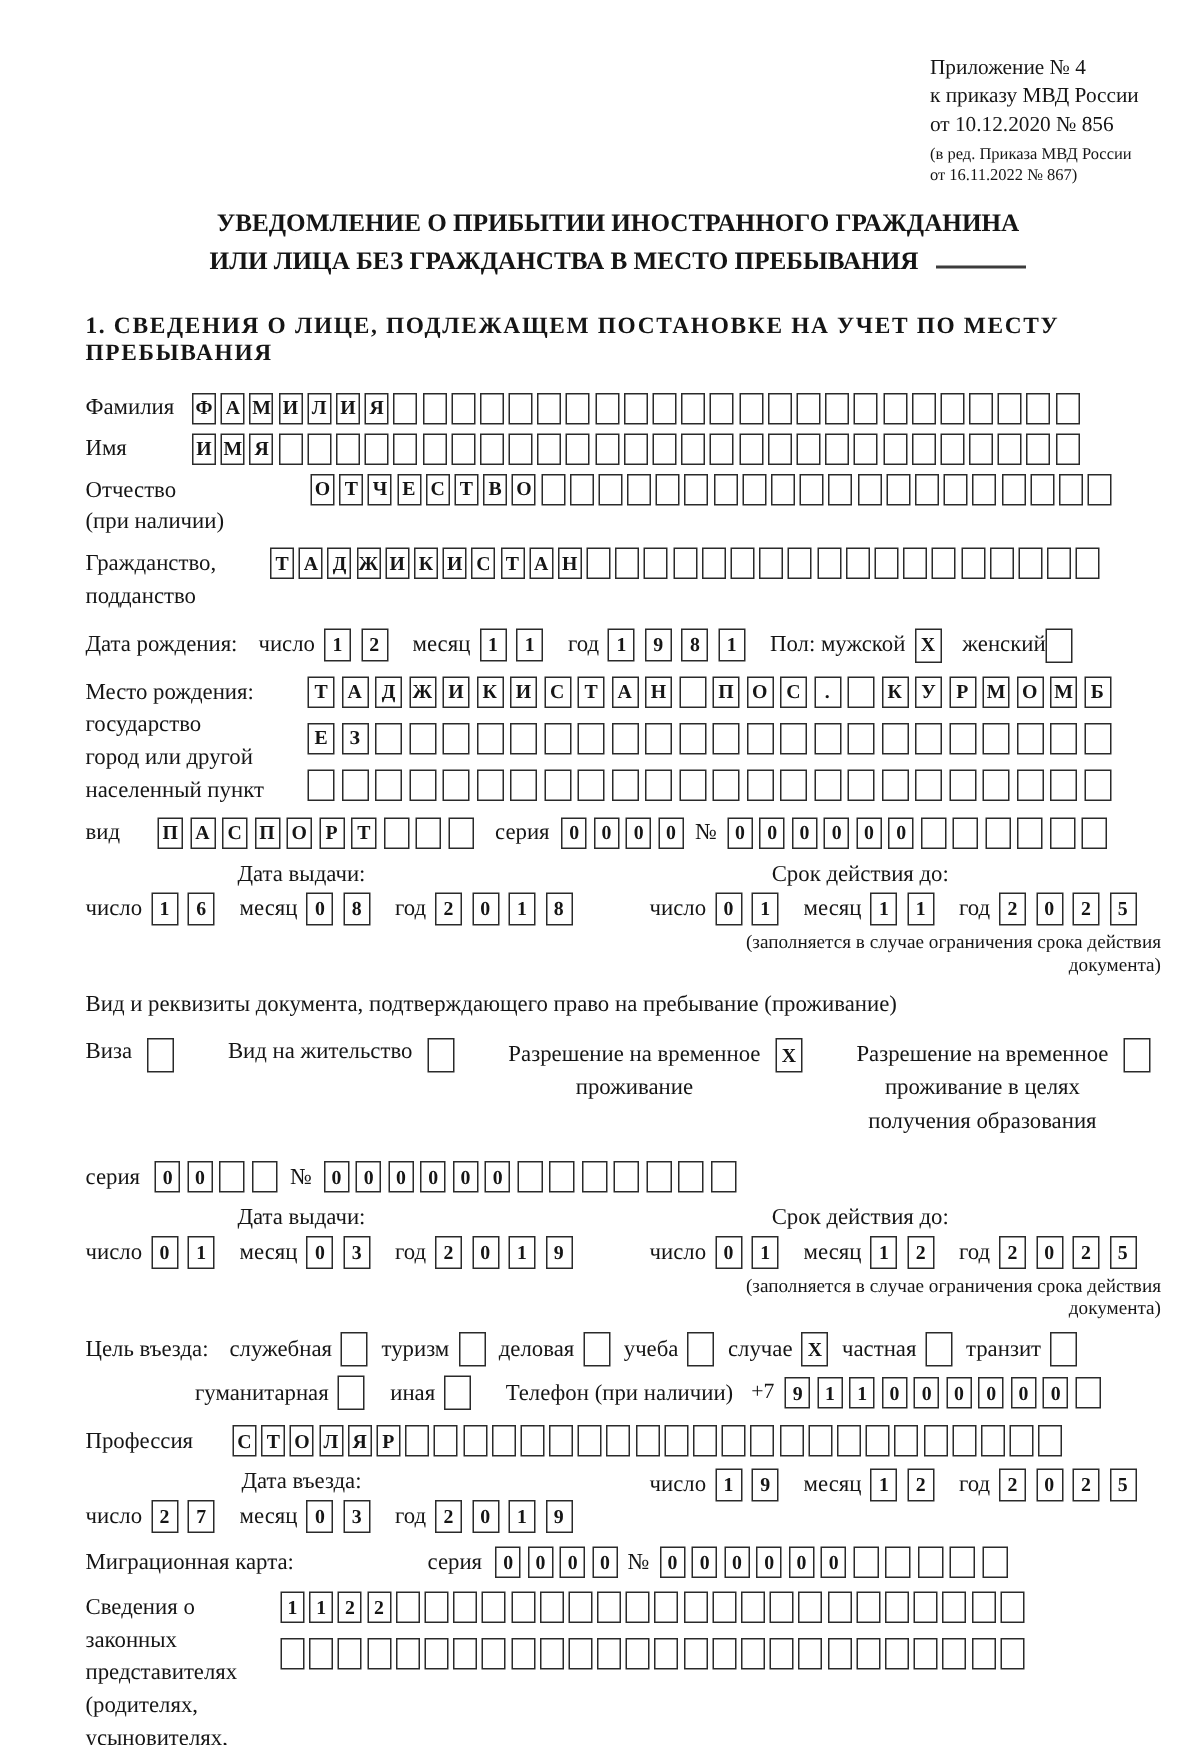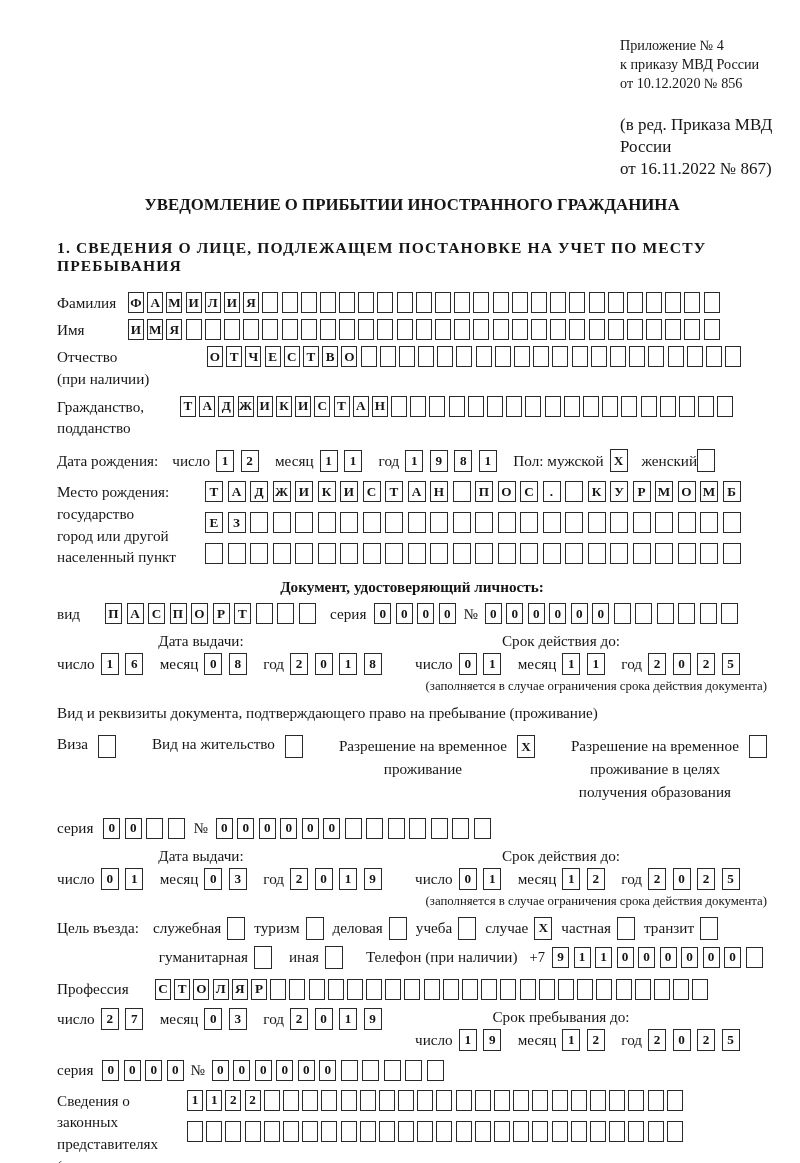--- a/index.html
+++ b/index.html
@@ -6,21 +6,21 @@
   body{
     width:800px;min-height:1163px;
     font-family:"Liberation Serif","DejaVu Serif",serif;
     color:#151515;font-size:15.2px;
     overflow:hidden;
   }
   .page{padding:36px 33px 20px 57px;box-sizing:border-box;width:800px;}
   .ml{white-space:pre-line;}
   
   .appendix{margin-left:563px;width:180px;line-height:1.33;font-size:14.2px;}
-  .appendix .sub{font-size:17px;margin-top:21px;line-height:1.3;}
+  .appendix .sub{font-size:11px;margin-top:3px;line-height:1.3;}
   .forma{text-align:right;font-weight:bold;font-size:16px;margin-top:15px;letter-spacing:0.5px;}
   .title{text-align:center;font-weight:bold;font-size:16.8px;line-height:1.5;margin-top:12px;}
   .blank-line{display:inline-block;width:60px;border-bottom:2.5px solid #3c3c3c;margin-left:12px;vertical-align:baseline;}
   .sec-head{font-weight:bold;font-size:15.6px;letter-spacing:1.1px;margin-top:22px;margin-bottom:17px;}
   
   .frow{display:flex;align-items:center;flex-wrap:nowrap;margin-bottom:6px;}
   .frow.top{align-items:flex-start;}
   .flabel{flex:0 0 auto;}
   .w70{width:71px;}
   .w148{width:150px;}
@@ -38,21 +38,21 @@
     font-weight:bold;font-size:13.2px;line-height:1;
   }
   .wc .cell{width:17px;margin-right:4.5px;}
   .wide .cell{width:18px;margin-right:4.5px;}
   .datec{margin:0 10px 0 6px;}
   .datec .cell{width:18px;height:22px;margin-right:6.5px;}
   .cbx .cell{width:18px;height:23px;margin-right:0;}
   .cellstack .cells{margin-bottom:10px;}
   .cellstack .cells:last-child{margin-bottom:0;}
   
-  .dates-pair{display:flex;margin:8px 0 4px 0;}
+  .dates-pair{display:flex;margin:8px 0 4px 0;gap:18px;}
   .dp-left{width:358px;flex:0 0 auto;}
   .dp-right{flex:1;}
   .date-head{text-align:center;margin-bottom:3px;}
   .dp-left .date-head{padding-right:70px;}
   .dp-right .date-head{padding-right:60px;}
   .date-row{display:flex;align-items:center;}
   .dl{flex:0 0 auto;}
   .date-note{font-size:12.8px;text-align:right;margin-top:4px;}
   
   .center-bold{text-align:center;font-weight:bold;margin:10px 0 7px 0;}
@@ -81,20 +81,21 @@
     <div>от 10.12.2020 № 856</div>
     <div class="sub">
       <div>(в ред. Приказа МВД России</div>
       <div>от 16.11.2022 № 867)</div>
     </div>
   </div>
 
 
   <div class="title">
     <div>УВЕДОМЛЕНИЕ О ПРИБЫТИИ ИНОСТРАННОГО ГРАЖДАНИНА</div>
+    <div><span>ИЛИ ЛИЦА БЕЗ ГРАЖДАНСТВА В МЕСТО ПРЕБЫВАНИЯ</span><span class="blank-line"></span></div>
   </div>
 
   <div class="sec-head">1. СВЕДЕНИЯ О ЛИЦЕ, ПОДЛЕЖАЩЕМ ПОСТАНОВКЕ НА УЧЕТ ПО МЕСТУ ПРЕБЫВАНИЯ</div>
 
   <div class="frow">
     <span class="flabel w70">Фамилия</span>
     <span class="cells">
         <span class="cell">Ф</span>
         <span class="cell">А</span>
         <span class="cell">М</span>
@@ -346,21 +347,20 @@
           <span class="cell"></span>
           <span class="cell"></span>
           <span class="cell"></span>
           <span class="cell"></span>
           <span class="cell"></span>
           <span class="cell"></span>
         </span>
     </span>
   </div>
 
-  <div class="center-bold">Документ, удостоверяющий личность:</div>
 
   <div class="frow">
     <span class="flabel w46">вид</span>
     <span class="cells wc">
         <span class="cell">П</span>
         <span class="cell">А</span>
         <span class="cell">С</span>
         <span class="cell">П</span>
         <span class="cell">О</span>
         <span class="cell">Р</span>
@@ -588,21 +588,21 @@
         </span>
       </span>
     <span class="p-item">
         <span class="plabel">транзит</span>
         <span class="cells cbx">
           <span class="cell"></span>
         </span>
       </span>
   </div>
 
-  <div class="frow indent73" style="justify-content:flex-end;">
+  <div class="frow indent73" style="">
     <span class="p-item">
         <span class="plabel">гуманитарная</span>
         <span class="cells cbx">
           <span class="cell"></span>
         </span>
       </span>
     <span class="p-item" style="margin-left:8px;">
         <span class="plabel">иная</span>
         <span class="cells cbx">
           <span class="cell"></span>
@@ -654,20 +654,21 @@
         <span class="cell"></span>
         <span class="cell"></span>
         <span class="cell"></span>
         <span class="cell"></span>
         <span class="cell"></span>
       </span>
   </div>
 
   <div class="dates-pair">
     <div class="dp-left">
+      <div class="date-head">Дата въезда:</div>
       <div class="date-row">
         <span class="dl">число</span>
         <span class="cells datec">
             <span class="cell">2</span>
             <span class="cell">7</span>
           </span>
         <span class="dl">месяц</span>
         <span class="cells datec">
             <span class="cell">0</span>
             <span class="cell">3</span>
@@ -675,21 +676,20 @@
         <span class="dl">год</span>
         <span class="cells datec">
             <span class="cell">2</span>
             <span class="cell">0</span>
             <span class="cell">1</span>
             <span class="cell">9</span>
           </span>
       </div>
     </div>
     <div class="dp-right">
-      <div class="date-head">Срок пребывания до:</div>
       <div class="date-row">
         <span class="dl">число</span>
         <span class="cells datec">
             <span class="cell">1</span>
             <span class="cell">9</span>
           </span>
         <span class="dl">месяц</span>
         <span class="cells datec">
             <span class="cell">1</span>
             <span class="cell">2</span>
@@ -699,20 +699,21 @@
             <span class="cell">2</span>
             <span class="cell">0</span>
             <span class="cell">2</span>
             <span class="cell">5</span>
           </span>
       </div>
     </div>
   </div>
 
   <div class="frow" style="margin-top:9px;">
+    <span class="flabel" style="width:228px;">Миграционная карта:</span>
     <span class="dl" style="margin-right:9px;">серия</span>
     <span class="cells wc">
         <span class="cell">0</span>
         <span class="cell">0</span>
         <span class="cell">0</span>
         <span class="cell">0</span>
       </span>
     <span class="dl" style="margin:0 7px 0 2px;">№</span>
     <span class="cells wc">
         <span class="cell">0</span>

